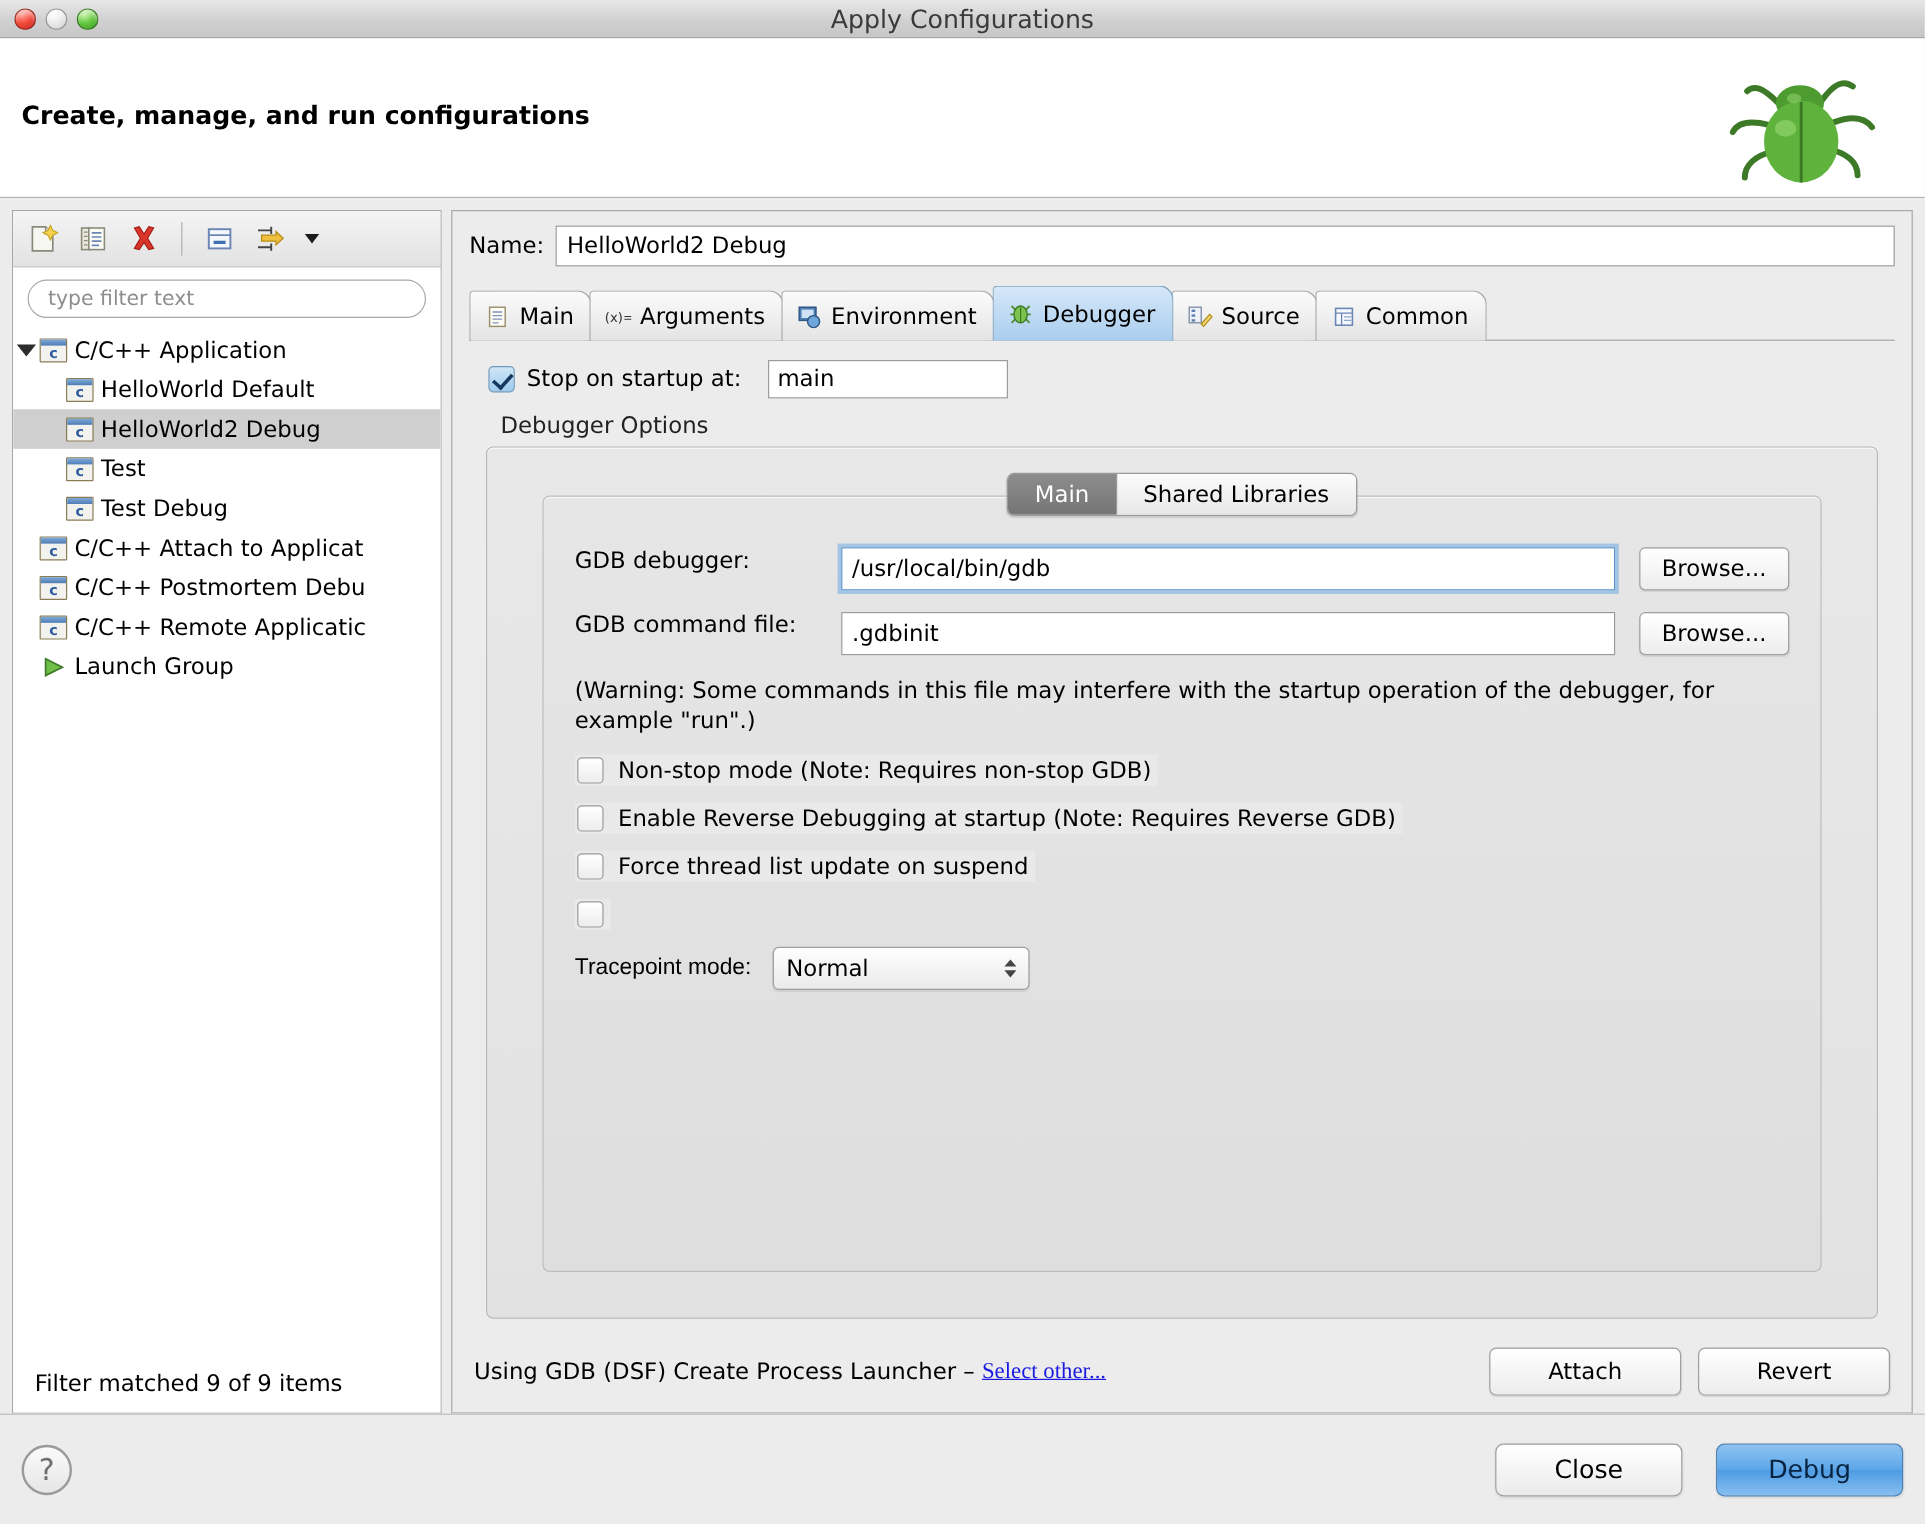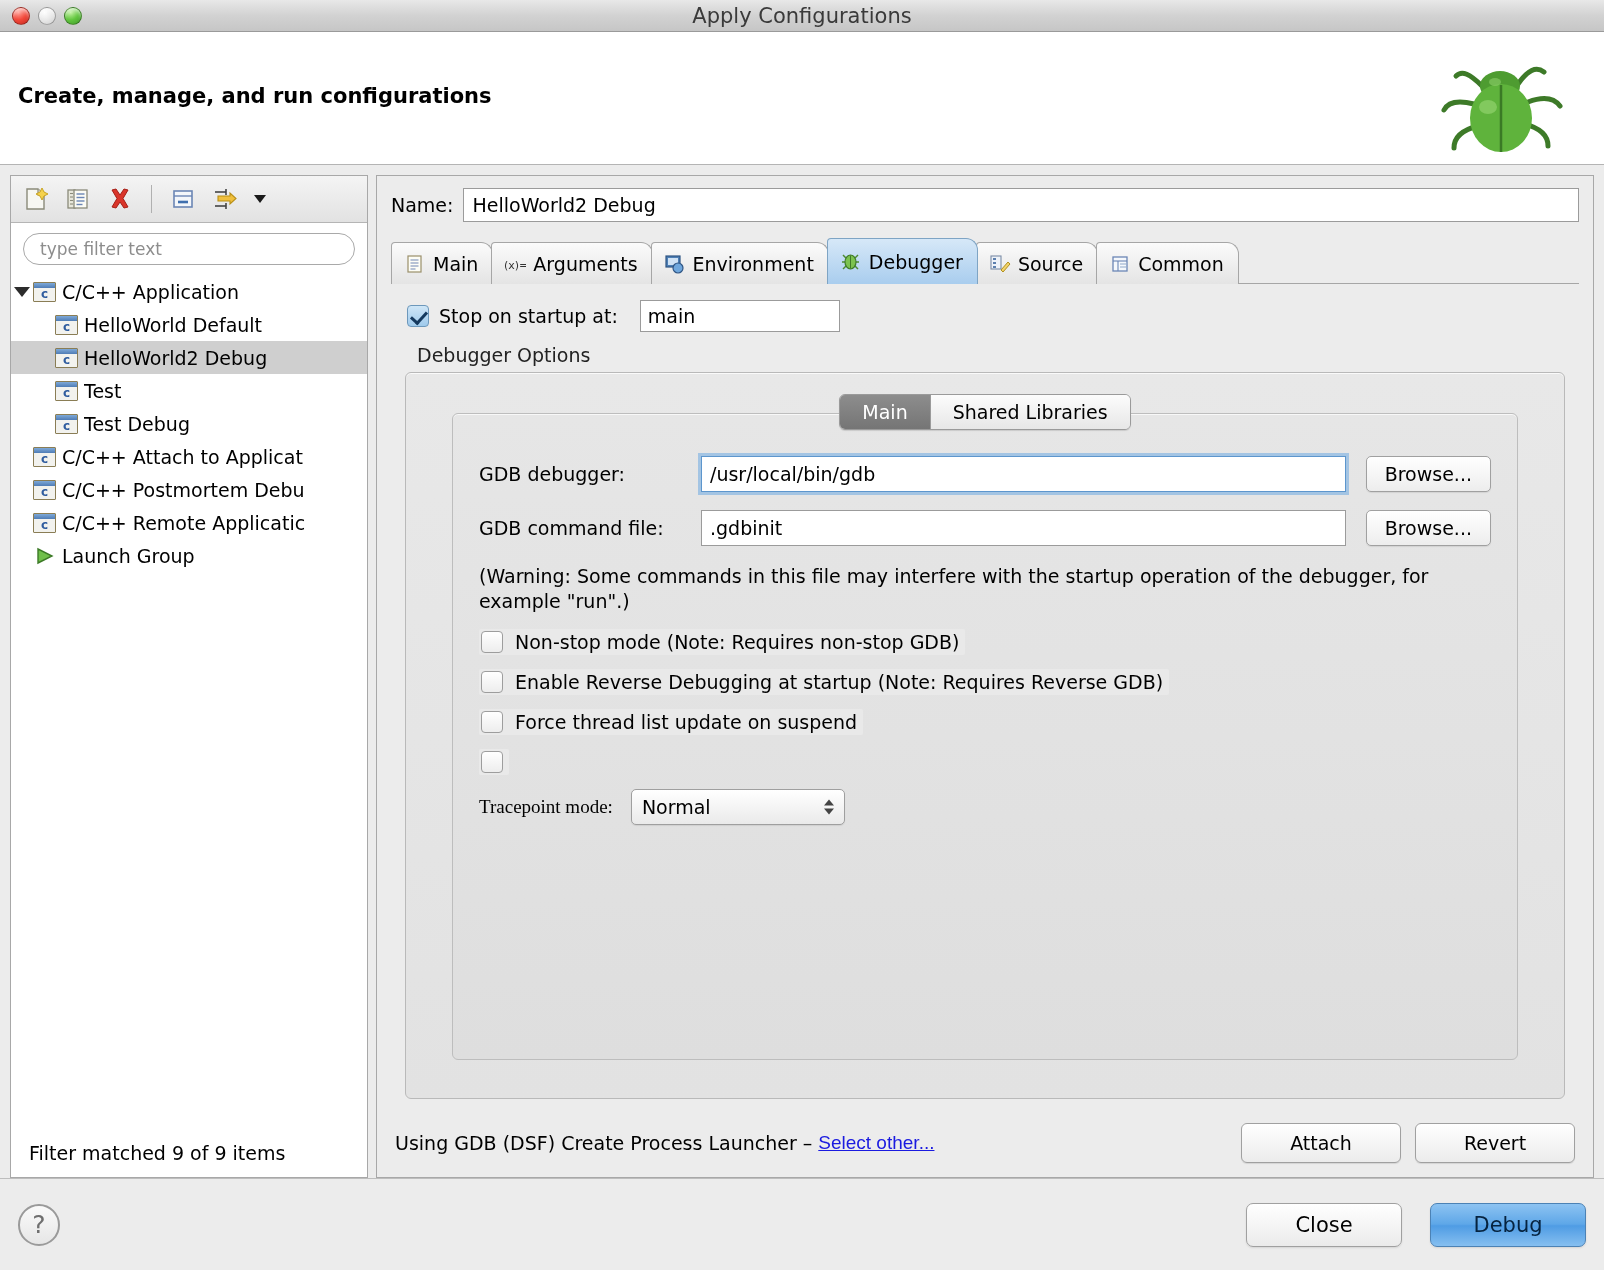--- a/index.html
+++ b/index.html
@@ -232,21 +232,21 @@
     font-size: 19px; cursor: pointer;
     background: linear-gradient(to bottom, #fcfcfc, #e7e7e7);
     color: #000; font-family: "DejaVu Sans", sans-serif;
   }
   .seg-item.on {
     background: linear-gradient(to bottom, #8d8d8d, #757575);
     color: #fff;
   }
   .seg-item + .seg-item { border-left: 1px solid #9a9a9a; }
 
-  .field-row { display: flex; align-items: center; margin-bottom: 18px; }
+  .field-row { display: flex; align-items: flex-start; margin-bottom: 18px; }
   .field-label { font-size: 19px; color: #000; width: 222px; flex: 0 0 auto; font-family: "DejaVu Sans", sans-serif; }
   .field-input {
     flex: 1 1 auto; height: 36px; border: 1px solid #9b9b9b; background: #fff;
     font-size: 19px; padding: 0 8px; color: #000; outline: none;
     font-family: "DejaVu Sans", sans-serif;
   }
   .field-input.focused {
     border: 1px solid #5d96cd;
     box-shadow: 0 0 0 3px rgba(110,170,225,.55);
   }
@@ -265,21 +265,21 @@
   }
 
   .chk-row {
     display: flex; align-items: center; gap: 12px;
     margin-bottom: 14px; width: fit-content;
     background: #e9e9e9; padding: 2px 6px 2px 2px; border-radius: 2px;
   }
   .chk-row .lbl { font-size: 19px; color: #000; font-family: "DejaVu Sans", sans-serif; }
 
   .trace-row { display: flex; align-items: center; gap: 18px; margin-top: 6px; }
-  .trace-label { font-size: 19px; color: #000; font-family: Liberation Serif, serif; }
+  .trace-label { font-size: 19px; color: #000; font-family: Liberation Sans, sans-serif; }
   .select {
     width: 214px; height: 36px; border: 1px solid #9f9f9f; border-radius: 5px;
     background: linear-gradient(to bottom, #ffffff, #eaeaea);
     display: flex; align-items: center; padding: 0 10px;
     font-size: 19px; color: #000; position: relative; cursor: pointer;
     font-family: "DejaVu Sans", sans-serif;
     box-shadow: 0 1px 1px rgba(0,0,0,.08);
   }
   .select .arrows {
     position: absolute; right: 10px; top: 50%; transform: translateY(-50%);
@@ -290,21 +290,21 @@
   }
   .select .arrows i.up   { border-bottom: 6px solid #444; }
   .select .arrows i.down { border-top: 6px solid #444; }
 
   .launcher-row {
     display: flex; align-items: center; margin-top: 14px; padding: 10px 4px 4px 4px;
   }
   .launcher-text { font-size: 19px; color: #000; font-family: "DejaVu Sans", sans-serif; }
   .launcher-link {
     font-size: 19px; color: #1a1ae0; text-decoration: underline; cursor: pointer;
-    margin-left: 6px; font-family: Liberation Sans, sans-serif;
+    margin-left: 6px; font-family: Liberation Serif, serif;
   }
   .spacer { flex: 1 1 auto; }
   .bbtn {
     height: 40px; min-width: 160px; padding: 0 22px; margin-left: 14px;
     border: 1px solid #a0a0a0; border-radius: 6px;
     background: linear-gradient(to bottom, #ffffff, #ececec);
     font-size: 19px; color: #000; cursor: pointer;
     font-family: "DejaVu Sans", sans-serif;
     box-shadow: 0 1px 1px rgba(0,0,0,.1);
   }

